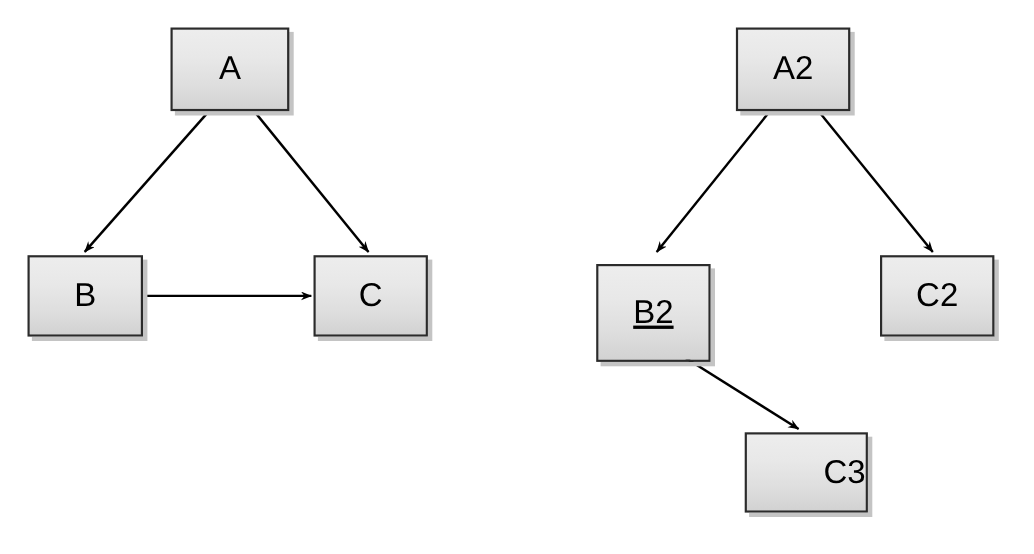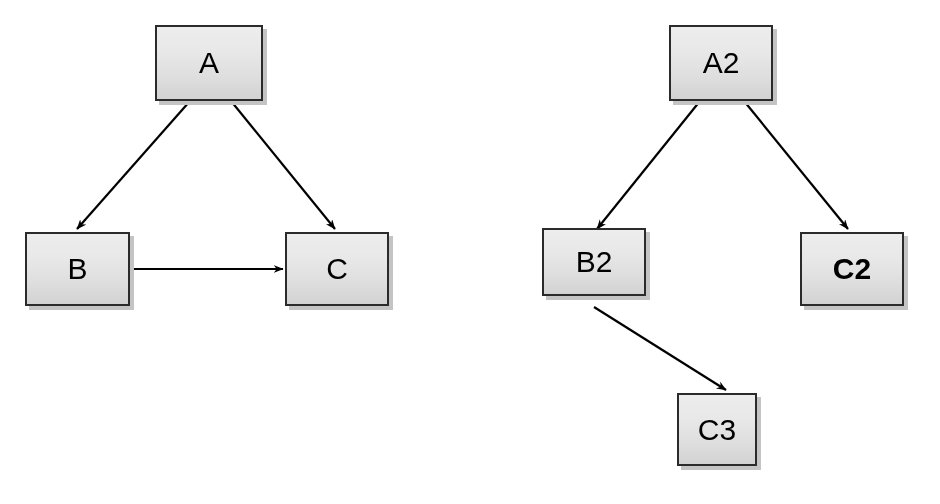--- a/index.html
+++ b/index.html
@@ -75,24 +75,24 @@
       </div>
       <div class="node" style="left: 25px; top: 232px; width: 105px; height: 74px; border-color: rgb(43, 43, 43); box-shadow: rgb(196, 196, 196) 4px 4px 0px 0px;">
         <span class="node-label">B</span>
       </div>
       <div class="node" style="left: 285px; top: 232px; width: 104px; height: 74px; border-color: rgb(43, 43, 43); box-shadow: rgb(196, 196, 196) 4px 4px 0px 0px;">
         <span class="node-label">C</span>
       </div>
       <div class="node" style="left: 669px; top: 25px; width: 104px; height: 76px; border-color: rgb(43, 43, 43); box-shadow: rgb(196, 196, 196) 4px 4px 0px 0px; justify-content: center;">
         <span class="node-label">A2</span>
       </div>
-      <div class="node" style="left: 542px; top: 228px; width: 104px; height: 68px; border-color: rgb(43, 43, 43); box-shadow: rgb(196, 196, 196) 4px 4px 0px 0px;">
+      <div class="node" style="left: 542px; top: 240px; width: 104px; height: 89px; border-color: rgb(43, 43, 43); box-shadow: rgb(196, 196, 196) 4px 4px 0px 0px; text-decoration: underline;">
         <span class="node-label">B2</span>
       </div>
-      <div class="node" style="left: 800px; top: 232px; width: 104px; height: 74px; border-color: rgb(43, 43, 43); box-shadow: rgb(196, 196, 196) 4px 4px 0px 0px; font-weight: bold;">
+      <div class="node" style="left: 800px; top: 232px; width: 104px; height: 74px; border-color: rgb(43, 43, 43); box-shadow: rgb(196, 196, 196) 4px 4px 0px 0px;">
         <span class="node-label">C2</span>
       </div>
-      <div class="node" style="left: 677px; top: 393px; width: 80px; height: 73px; border-color: rgb(43, 43, 43); box-shadow: rgb(196, 196, 196) 4px 4px 0px 0px;">
+      <div class="node" style="left: 677px; top: 393px; width: 112px; height: 73px; border-color: rgb(43, 43, 43); box-shadow: rgb(196, 196, 196) 4px 4px 0px 0px; justify-content: flex-end;">
         <span class="node-label">C3</span>
       </div>
     </div>
 
 </div>
 
 </body></html>

